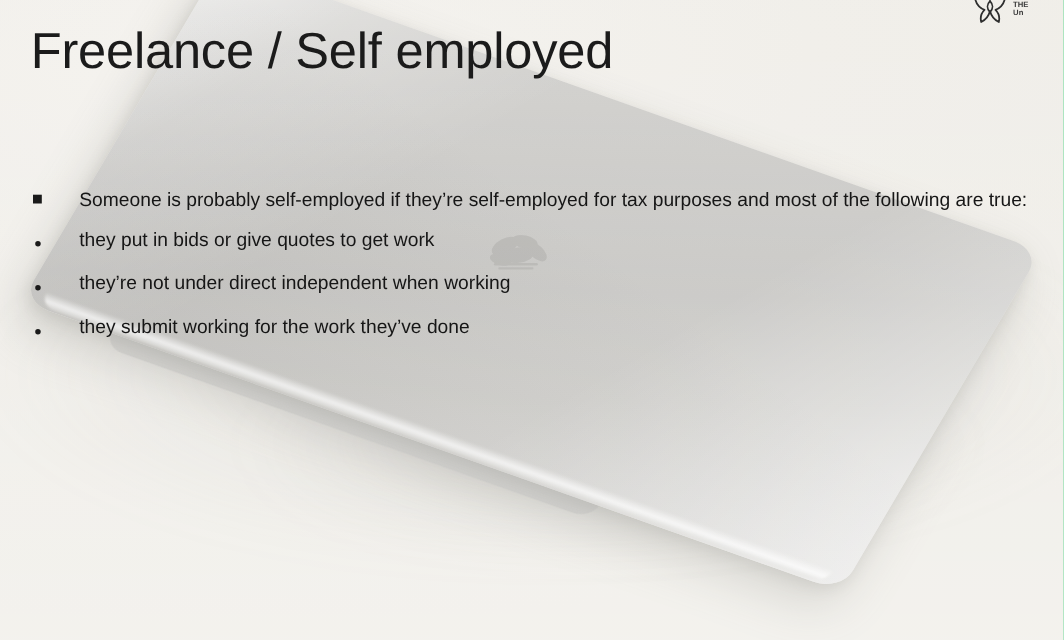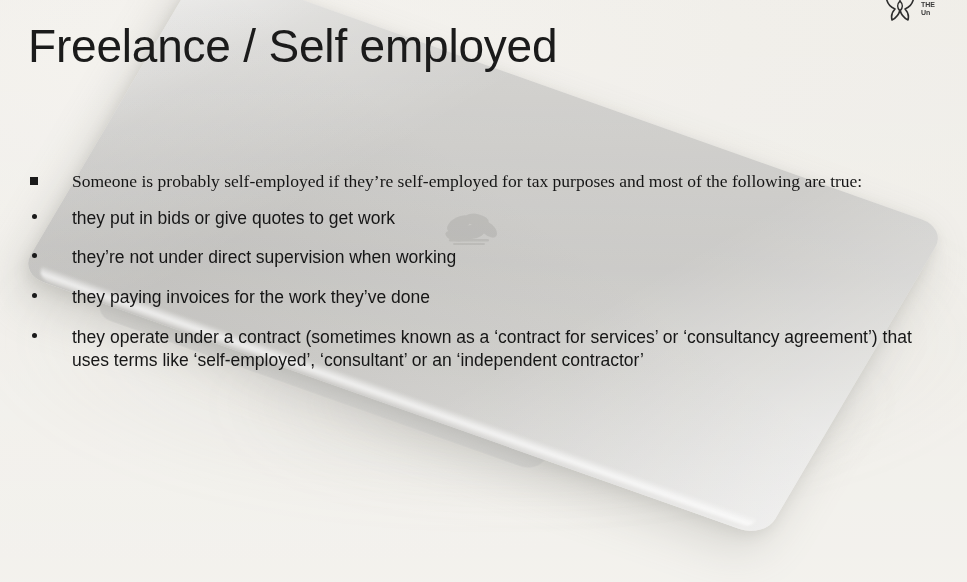--- a/index.html
+++ b/index.html
@@ -199,29 +199,29 @@
   }
 
   .marker {
     flex: none;
     width: 40px;
     display: flex;
     justify-content: flex-start;
     padding-left: 6px;
   }
 
-  .level1 { font-size: 17.5px; line-height: 1.35; margin-bottom: 13px; font-family: Liberation Serif, serif; }
+  .level1 { font-size: 17.5px; line-height: 1.35; margin-bottom: 13px; }
   .level1 .marker { padding-top: 7px; }
   .sq {
     width: 8px; height: 8px;
     background: #1A1A1A;
     display: block;
   }
 
-  .level2 { font-size: 17.5px; line-height: 1.35; margin-bottom: 16px; }
+  .level2 { font-size: 17.5px; line-height: 1.35; margin-bottom: 16px; align-items: center; }
   .level2 .marker { padding-left: 8px; padding-top: 7px; }
   .dot {
     width: 5px; height: 5px;
     background: #1A1A1A;
     border-radius: 50%;
     display: block;
   }
 
   .btext { flex: 1; padding-left: 2px; }
   .level2 .btext { padding-left: 0; }
@@ -293,34 +293,28 @@
         <span class="marker">
             <span class="dot"></span>
           </span>
         <span class="btext">they put in bids or give quotes to get work</span>
       </div>
 
       <div class="bullet level2">
         <span class="marker">
             <span class="dot"></span>
           </span>
-        <span class="btext">they’re not under direct supervision when working</span>
+        <span class="btext">they’re not under direct independent when working</span>
       </div>
 
       <div class="bullet level2">
         <span class="marker">
             <span class="dot"></span>
           </span>
-        <span class="btext">they paying invoices for the work they’ve done</span>
+        <span class="btext">they submit working for the work they’ve done</span>
       </div>
 
 
 
-      <div class="bullet level2">
-        <span class="marker">
-            <span class="dot"></span>
-          </span>
-        <span class="btext">they operate under a contract (sometimes known as a ‘contract for services’ or ‘consultancy agreement’) that uses terms like ‘self-employed’, ‘consultant’ or an ‘independent contractor’</span>
-      </div>
 
     </div>
   </div>
 </div>
 
 </body></html>

